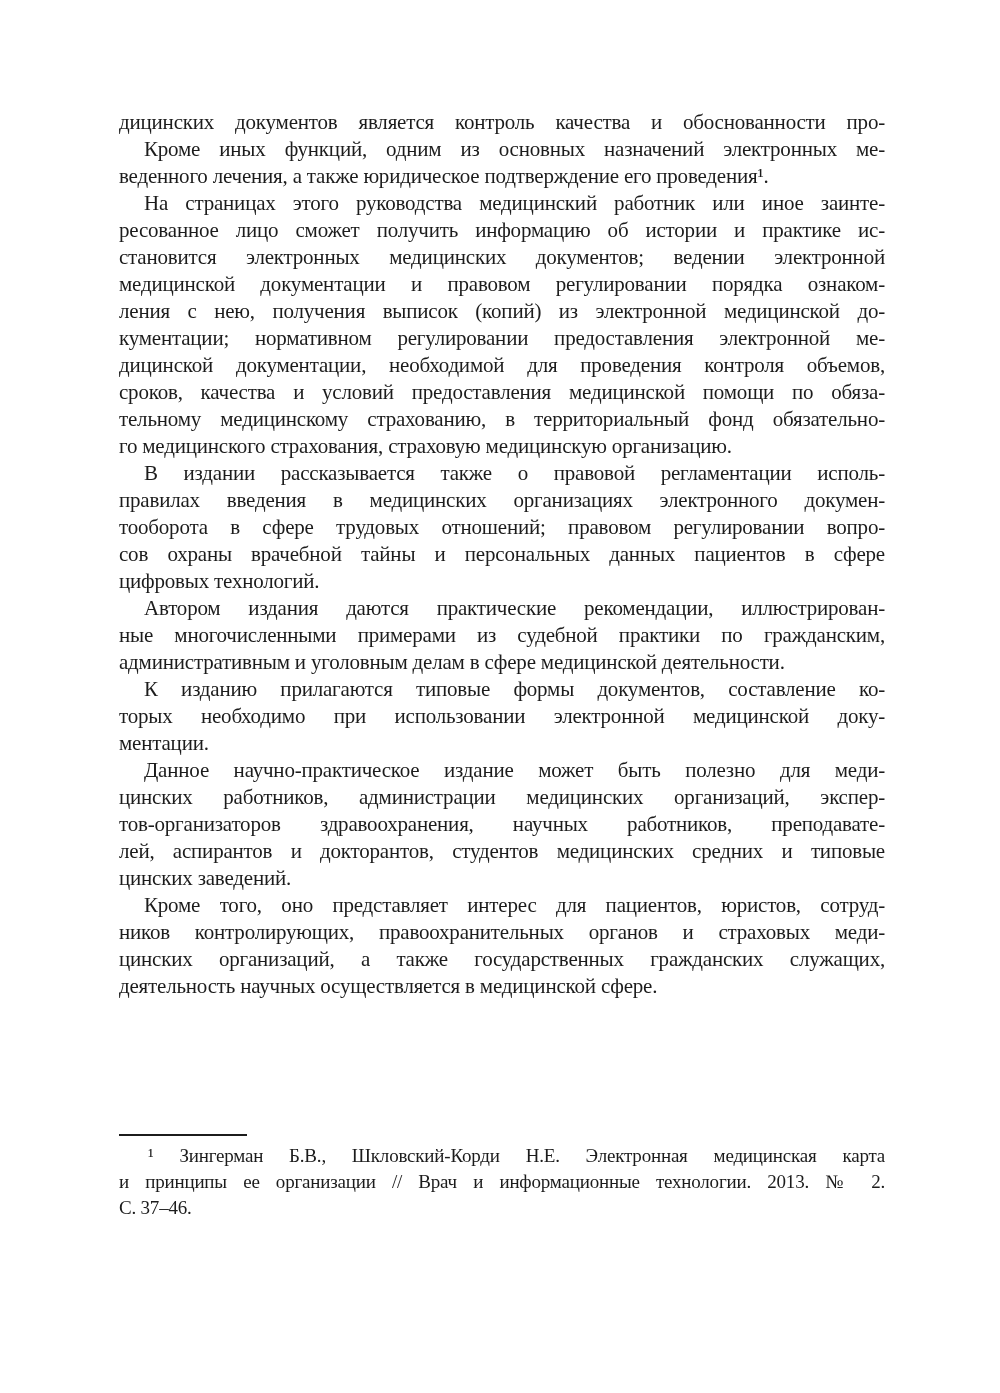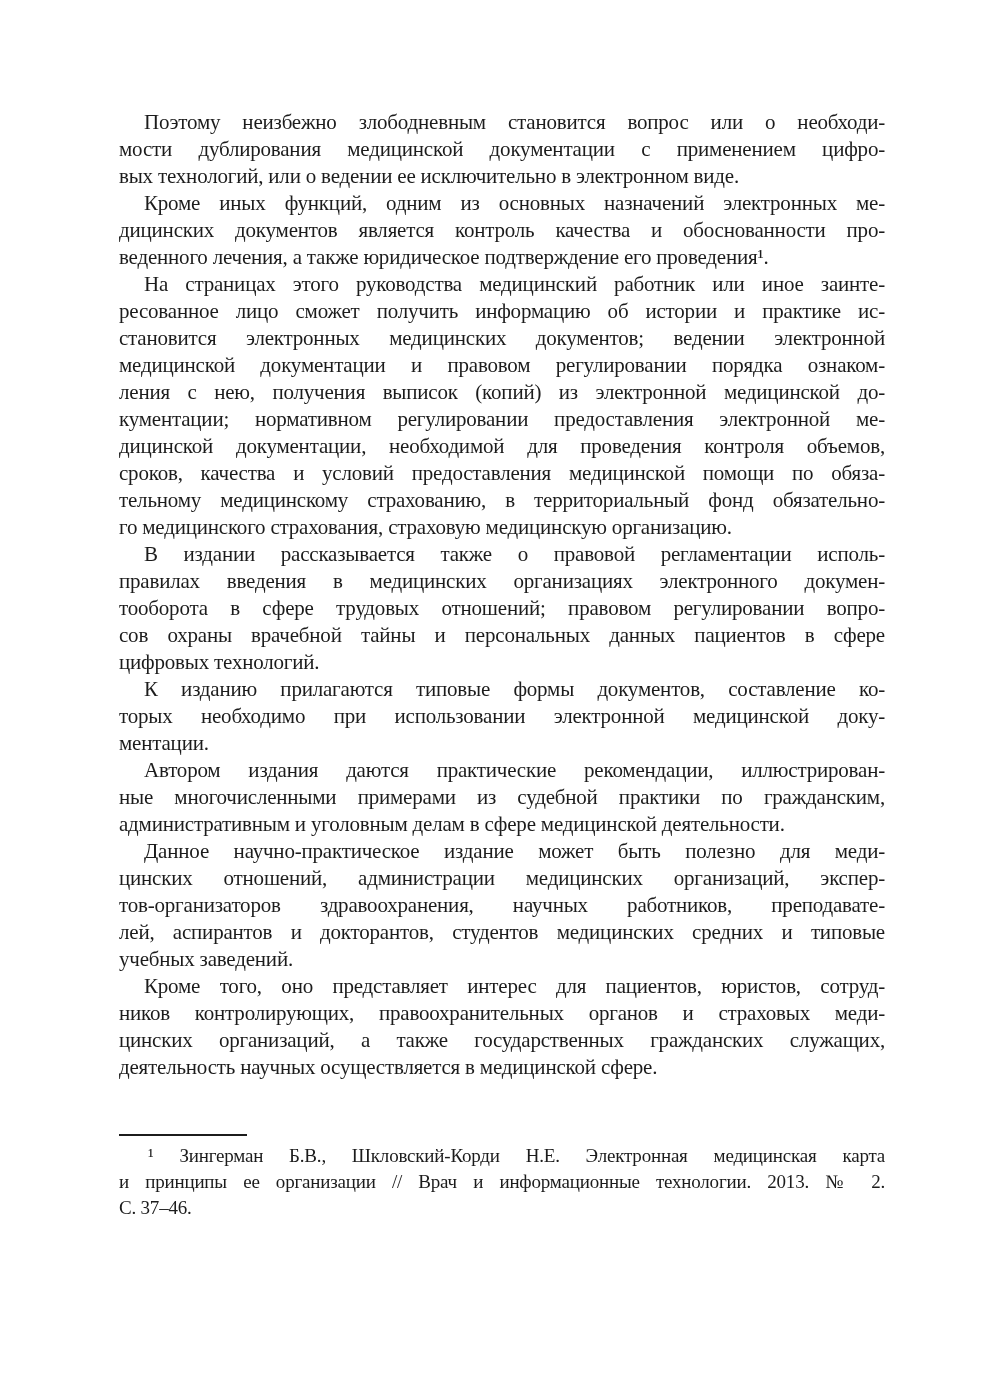--- a/index.html
+++ b/index.html
@@ -64,27 +64,22 @@
   .footnote .text-line.first {
     text-indent: 29px;
   }
 </style>
 </head>
 <body>
 
 <div class="page" style="color: rgb(28, 28, 28); background: rgb(255, 255, 255);">
   <div class="text-block">
       <div class="paragraph">
-        <div class="text-line first">Поэтому неизбежно злободневным становится вопрос или о необходи-</div>
-        <div class="text-line">мости дублирования медицинской документации с применением цифро-</div>
-        <div class="text-line last">вых технологий, или о ведении ее исключительно в электронном виде.</div>
-      </div>
-      <div class="paragraph">
+        <div class="text-line">дицинских документов является контроль качества и обоснованности про-</div>
         <div class="text-line first">Кроме иных функций, одним из основных назначений электронных ме-</div>
-        <div class="text-line">дицинских документов является контроль качества и обоснованности про-</div>
         <div class="text-line last">веденного лечения, а также юридическое подтверждение его проведения¹.</div>
       </div>
       <div class="paragraph">
         <div class="text-line first">На страницах этого руководства медицинский работник или иное заинте-</div>
         <div class="text-line">ресованное лицо сможет получить информацию об истории и практике ис-</div>
         <div class="text-line">становится электронных медицинских документов; ведении электронной</div>
         <div class="text-line">медицинской документации и правовом регулировании порядка ознаком-</div>
         <div class="text-line">ления с нею, получения выписок (копий) из электронной медицинской до-</div>
         <div class="text-line">кументации; нормативном регулировании предоставления электронной ме-</div>
         <div class="text-line">дицинской документации, необходимой для проведения контроля объемов,</div>
@@ -93,35 +88,35 @@
         <div class="text-line last">го медицинского страхования, страховую медицинскую организацию.</div>
       </div>
       <div class="paragraph">
         <div class="text-line first">В издании рассказывается также о правовой регламентации исполь-</div>
         <div class="text-line">правилах введения в медицинских организациях электронного докумен-</div>
         <div class="text-line">тооборота в сфере трудовых отношений; правовом регулировании вопро-</div>
         <div class="text-line">сов охраны врачебной тайны и персональных данных пациентов в сфере</div>
         <div class="text-line last">цифровых технологий.</div>
       </div>
       <div class="paragraph">
+        <div class="text-line first">Автором издания даются практические рекомендации, иллюстрирован-</div>
+        <div class="text-line">ные многочисленными примерами из судебной практики по гражданским,</div>
+        <div class="text-line last">административным и уголовным делам в сфере медицинской деятельности.</div>
+      </div>
+      <div class="paragraph">
         <div class="text-line first">К изданию прилагаются типовые формы документов, составление ко-</div>
         <div class="text-line">торых необходимо при использовании электронной медицинской доку-</div>
         <div class="text-line last">ментации.</div>
       </div>
       <div class="paragraph">
-        <div class="text-line first">Автором издания даются практические рекомендации, иллюстрирован-</div>
-        <div class="text-line">ные многочисленными примерами из судебной практики по гражданским,</div>
-        <div class="text-line last">административным и уголовным делам в сфере медицинской деятельности.</div>
-      </div>
-      <div class="paragraph">
         <div class="text-line first">Данное научно-практическое издание может быть полезно для меди-</div>
-        <div class="text-line">цинских отношений, администрации медицинских организаций, экспер-</div>
+        <div class="text-line">цинских работников, администрации медицинских организаций, экспер-</div>
         <div class="text-line">тов-организаторов здравоохранения, научных работников, преподавате-</div>
         <div class="text-line">лей, аспирантов и докторантов, студентов медицинских средних и типовые</div>
-        <div class="text-line last">учебных заведений.</div>
+        <div class="text-line last">цинских заведений.</div>
       </div>
       <div class="paragraph">
         <div class="text-line first">Кроме того, оно представляет интерес для пациентов, юристов, сотруд-</div>
         <div class="text-line">ников контролирующих, правоохранительных органов и страховых меди-</div>
         <div class="text-line">цинских организаций, а также государственных гражданских служащих,</div>
         <div class="text-line last">деятельность научных осуществляется в медицинской сфере.</div>
       </div>
     </div>
   <div class="footnote">
     <div class="footnote-rule"></div>

